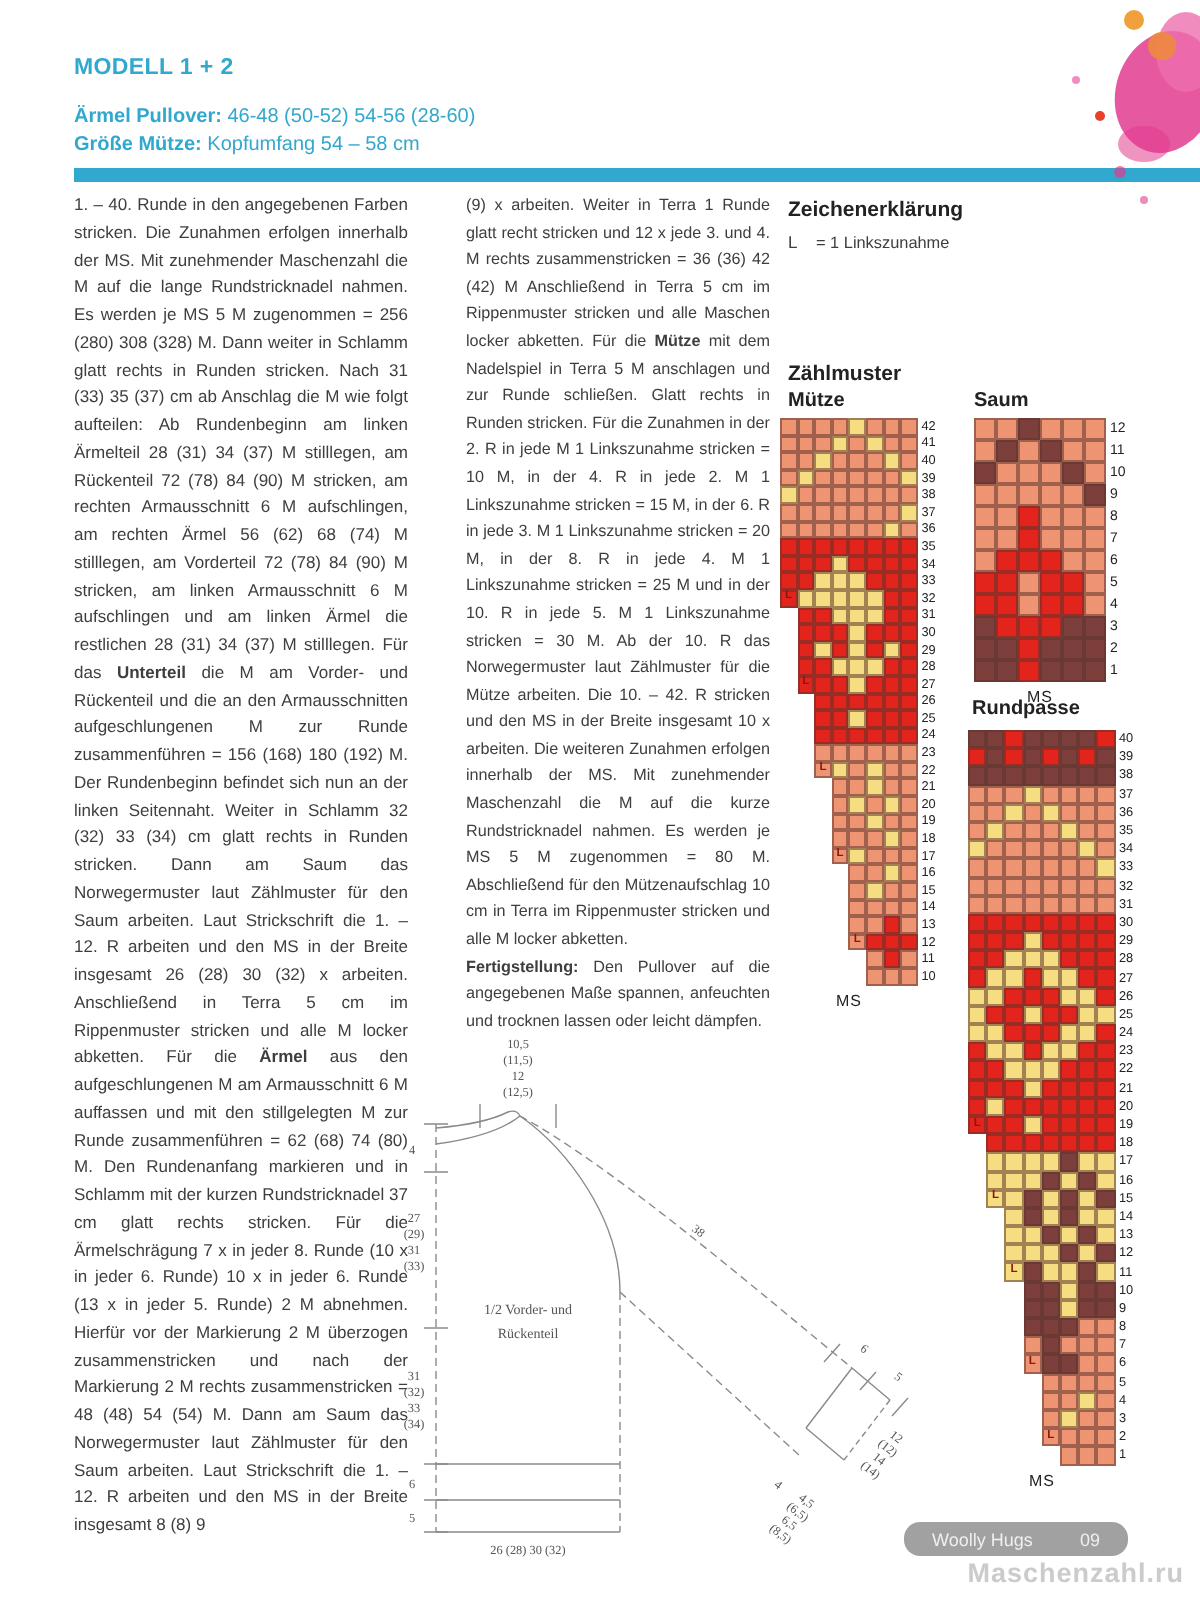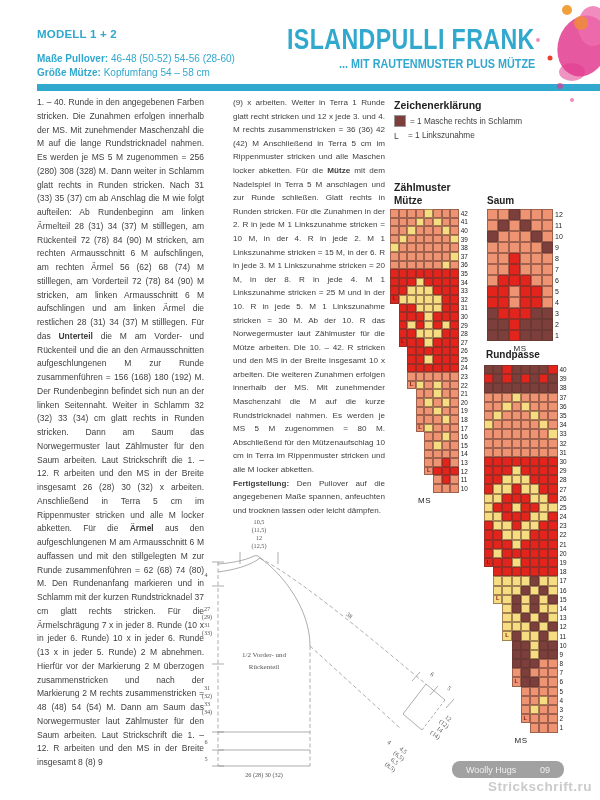--- a/index.html
+++ b/index.html
@@ -65,54 +65,46 @@
          font-size:9px;color:#efeff0;}
   .watermark{position:absolute;right:8px;top:779px;font-size:13.5px;font-weight:bold;color:#cbcbcb;letter-spacing:.5px;}
 </style>
 </head>
 <body>
 
 <div class="page">
 
   <div class="modell">MODELL 1 + 2</div>
   <div class="sizeline size1">
-    <span class="lab">Maße Pullover:</span>
+    <span class="lab">Ärmel Pullover:</span>
     <span>46-48 (50-52) 54-56 (28-60)</span>
   </div>
   <div class="sizeline size2">
     <span class="lab">Größe Mütze:</span>
     <span>Kopfumfang 54 – 58 cm</span>
-  </div>
-  <div class="title-block">
-    <span class="title">ISLANDPULLI FRANK</span><br>
-    <span class="subtitle">... MIT RAUTENMUSTER PLUS MÜTZE</span>
   </div>
   <div class="teal-bar"></div>
   <svg class="splash" viewBox="0 0 80 110">
     <ellipse cx="63" cy="46" rx="25" ry="31" fill="#e23b8e" opacity="0.85" transform="rotate(18 63 46)"></ellipse>
     <ellipse cx="73" cy="26" rx="15" ry="20" fill="#ed6fae" opacity="0.8"></ellipse>
     <ellipse cx="52" cy="72" rx="13" ry="9" fill="#e23b8e" opacity="0.55"></ellipse>
     <circle cx="47" cy="10" r="5" fill="#f0a13c"></circle>
     <circle cx="61" cy="23" r="7" fill="#ef8a3e" opacity="0.9"></circle>
     <circle cx="30" cy="58" r="2.5" fill="#e8412c"></circle>
     <circle cx="40" cy="86" r="3" fill="#e23b8e" opacity="0.7"></circle>
     <circle cx="18" cy="40" r="2" fill="#ed6fae" opacity="0.8"></circle>
     <circle cx="52" cy="100" r="2" fill="#e23b8e" opacity="0.6"></circle>
   </svg>
 
   <div class="col col1"><span>1. – 40. Runde in den angegebenen Farben stricken. Die Zunahmen erfolgen innerhalb der MS. Mit zunehmender Maschenzahl die M auf die lange Rundstricknadel nahmen. Es werden je MS 5 M zugenommen = 256 (280) 308 (328) M. Dann weiter in Schlamm glatt rechts in Runden stricken. Nach 31 (33) 35 (37) cm ab Anschlag die M wie folgt aufteilen: Ab Rundenbeginn am linken Ärmelteil 28 (31) 34 (37) M stilllegen, am Rückenteil 72 (78) 84 (90) M stricken, am rechten Armausschnitt 6 M aufschlingen, am rechten Ärmel 56 (62) 68 (74) M stilllegen, am Vorderteil 72 (78) 84 (90) M stricken, am linken Armausschnitt 6 M aufschlingen und am linken Ärmel die restlichen 28 (31) 34 (37) M stilllegen. Für das </span><span class="b">Unterteil</span><span> die M am Vorder- und Rückenteil und die an den Armausschnitten aufgeschlungenen M zur Runde zusammenführen = 156 (168) 180 (192) M. Der Rundenbeginn befindet sich nun an der linken Seitennaht. Weiter in Schlamm 32 (32) 33 (34) cm glatt rechts in Runden stricken. Dann am Saum das Norwegermuster laut Zählmuster für den Saum arbeiten. Laut Strickschrift die 1. – 12. R arbeiten und den MS in der Breite insgesamt 26 (28) 30 (32) x arbeiten. Anschließend in Terra 5 cm im Rippenmuster stricken und alle M locker abketten. Für die </span><span class="b">Ärmel</span><span> aus den aufgeschlungenen M am Armausschnitt 6 M auffassen und mit den stillgelegten M zur Runde zusammenführen = 62 (68) 74 (80) M. Den Rundenanfang markieren und in Schlamm mit der kurzen Rundstricknadel 37 cm glatt rechts stricken. Für die Ärmelschrägung 7 x in jeder 8. Runde (10 x in jeder 6. Runde) 10 x in jeder 6. Runde (13 x in jeder 5. Runde) 2 M abnehmen. Hierfür vor der Markierung 2 M überzogen zusammenstricken und nach der Markierung 2 M rechts zusammenstricken = 48 (48) 54 (54) M. Dann am Saum das Norwegermuster laut Zählmuster für den Saum arbeiten. Laut Strickschrift die 1. – 12. R arbeiten und den MS in der Breite insgesamt 8 (8) 9</span></div>
   <div class="col col2"><span>(9) x arbeiten. Weiter in Terra 1 Runde glatt recht stricken und 12 x jede 3. und 4. M rechts zusammenstricken = 36 (36) 42 (42) M Anschließend in Terra 5 cm im Rippenmuster stricken und alle Maschen locker abketten. Für die </span><span class="b">Mütze</span><span> mit dem Nadelspiel in Terra 5 M anschlagen und zur Runde schließen. Glatt rechts in Runden stricken. Für die Zunahmen in der 2. R in jede M 1 Linkszunahme stricken = 10 M, in der 4. R in jede 2. M 1 Linkszunahme stricken = 15 M, in der 6. R in jede 3. M 1 Linkszunahme stricken = 20 M, in der 8. R in jede 4. M 1 Linkszunahme stricken = 25 M und in der 10. R in jede 5. M 1 Linkszunahme stricken = 30 M. Ab der 10. R das Norwegermuster laut Zählmuster für die Mütze arbeiten. Die 10. – 42. R stricken und den MS in der Breite insgesamt 10 x arbeiten. Die weiteren Zunahmen erfolgen innerhalb der MS. Mit zunehmender Maschenzahl die M auf die kurze Rundstricknadel nahmen. Es werden je MS 5 M zugenommen = 80 M. Abschließend für den Mützenaufschlag 10 cm in Terra im Rippenmuster stricken und alle M locker abketten.</span><br><span class="b">Fertigstellung:</span><span> Den Pullover auf die angegebenen Maße spannen, anfeuchten und trocknen lassen oder leicht dämpfen.</span></div>
 
   <div class="legend">
     <div class="leg-title">Zeichenerklärung</div>
     <div id="legend-items">
-        <div class="leg-row">
-          <span class="swatch" style="background: rgb(125, 63, 59);"></span>
-          <span class="leg-text">= 1 Masche rechts in Schlamm</span>
-        </div>
         <div class="leg-row">
           <span class="lchar">L</span>
           <span class="leg-text">= 1 Linkszunahme</span>
         </div>
       </div>
   </div>
 
   <div class="sec-title">Zählmuster</div>
   <div class="chart-title t-muetze">Mütze</div>
   <div class="chart-title t-saum">Saum</div>
@@ -1002,15 +994,15 @@
       <g transform="translate(190,230) rotate(38)">
         <text x="0" y="0" text-anchor="middle">4</text>
       </g>
     </g>
   </svg>
 
   <div class="badge">
     <span>Woolly Hugs</span>
     <span>09</span>
   </div>
-  <div class="watermark">Strickschrift.ru</div>
+  <div class="watermark">Maschenzahl.ru</div>
 
 </div>
 
 </body></html>

